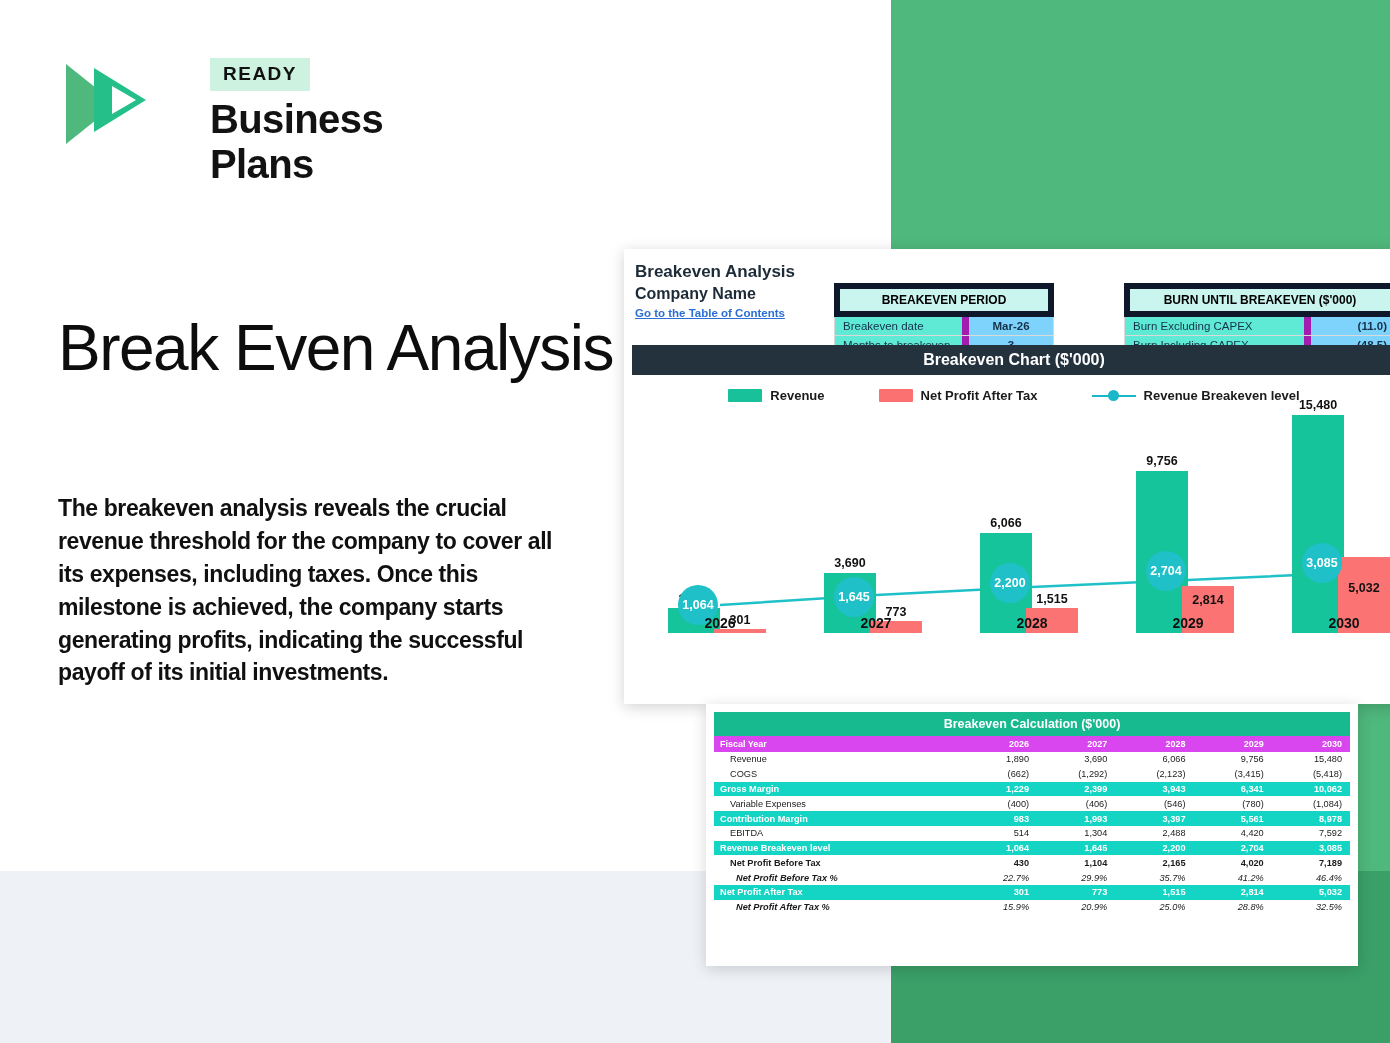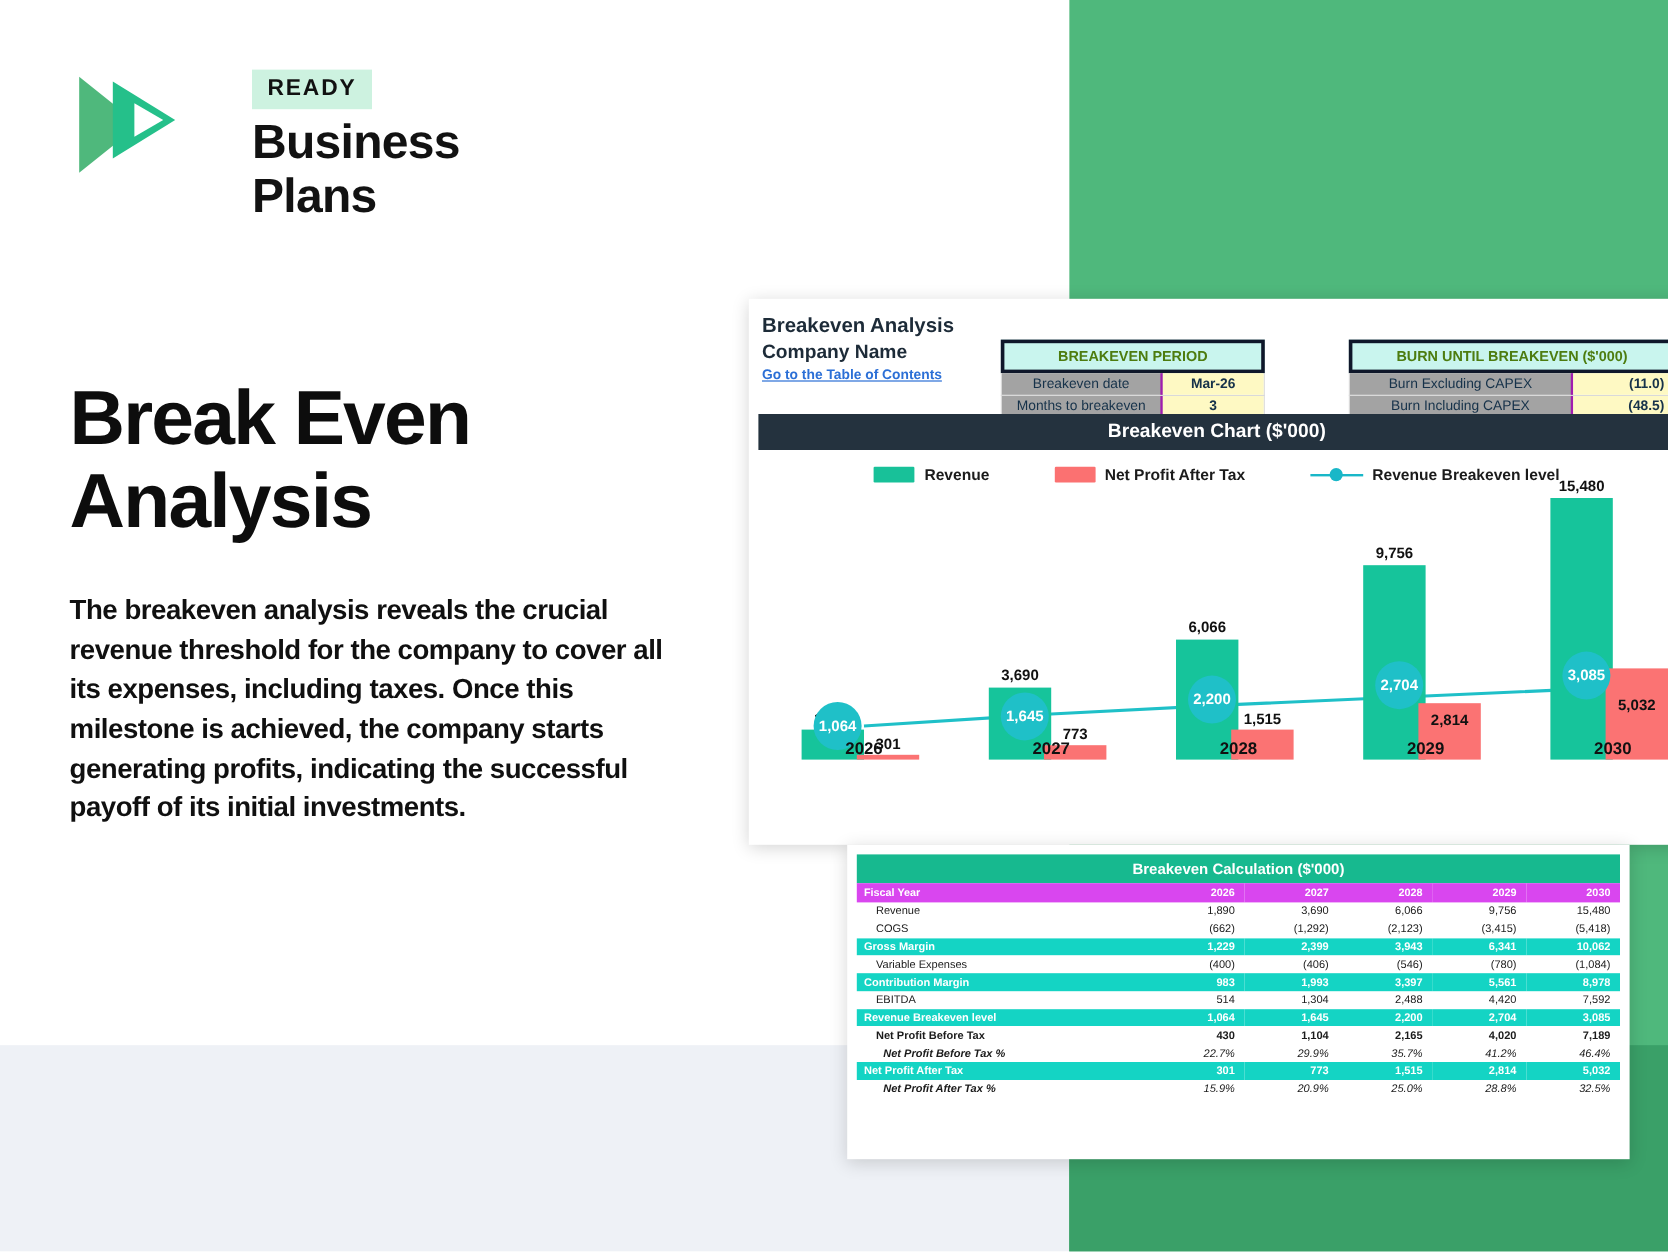--- a/index.html
+++ b/index.html
@@ -44,21 +44,21 @@
     padding: 5px 13px 6px 13px;
   }
   .brand-name {
     font-size: 40px; font-weight: bold; color: #121212;
     letter-spacing: -0.6px; margin-top: 6px;
   }
 
   
   .headline {
     position: absolute; left: 58px; top: 314px; width: 560px;
-    font-size: 64px; line-height: 1.08; font-weight: bold;
+    font-size: 64px; line-height: 1.08; font-weight: normal;
     color: #0d0d0d; letter-spacing: -1.5px;
   }
   .body-copy {
     position: absolute; left: 58px; top: 492px; width: 500px;
     font-size: 23px; line-height: 1.43; font-weight: bold;
     color: #101010; letter-spacing: -0.4px;
   }
 
   
   .sheet {
@@ -76,31 +76,31 @@
     position: absolute; left: 11px; top: 36px;
     font-size: 16px; font-weight: bold; color: #1d2b38;
   }
   .sheet-link {
     position: absolute; left: 11px; top: 58px;
     font-size: 11.5px; font-weight: bold; color: #2b6fd6; text-decoration: underline;
   }
 
   .kbox { position: absolute; font-size: 11.5px; color: #16324a; }
   .kbox .k-title {
-    background: #c9f5ee; color: #4d7c0f; font-weight: bold;
+    background: #c9f5ee; color: #000000; font-weight: bold;
     text-align: center; font-size: 12px; padding: 4px 0;
-    border: 3px solid #0f172a;
+    border: 6px solid #0f172a;
   }
   .kbox .k-row { display: flex; border: 1px solid #d9d9d9; border-top: none; }
   .kbox .k-label {
-    flex: 1; background: #a3a3a3; padding: 3px 8px; text-align: center;
-    border-right: 2px solid #a21caf;
+    flex: 1; background: #5eead4; padding: 3px 8px; text-align: left;
+    border-right: 7px solid #a21caf;
   }
   .kbox .k-val {
-    width: 84px; background: #fef9c3; padding: 3px 8px; text-align: center;
+    width: 84px; background: #7dd3fc; padding: 3px 8px; text-align: center;
     font-weight: bold;
   }
   .kbox.right .k-val { text-align: right; }
 
   .kbox-period { left: 210px; top: 34px; width: 220px; }
   .kbox-burn   { left: 500px; top: 34px; width: 272px; }
 
   .chart-banner {
     position: absolute; left: 8px; top: 96px; width: 764px; height: 30px;
     background: #24323e; color: #ffffff; font-weight: bold; font-size: 16px;

